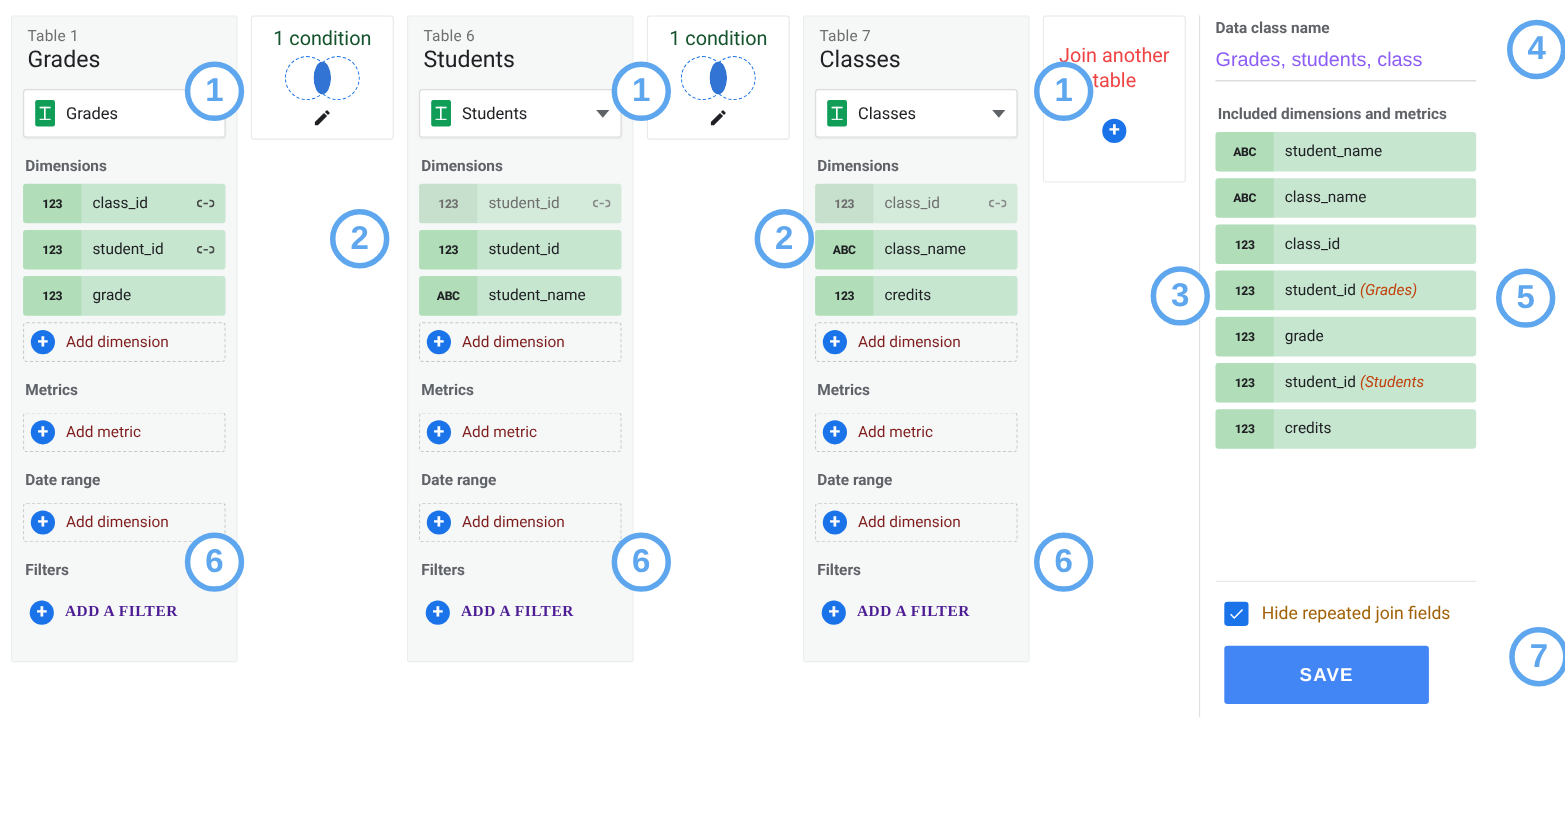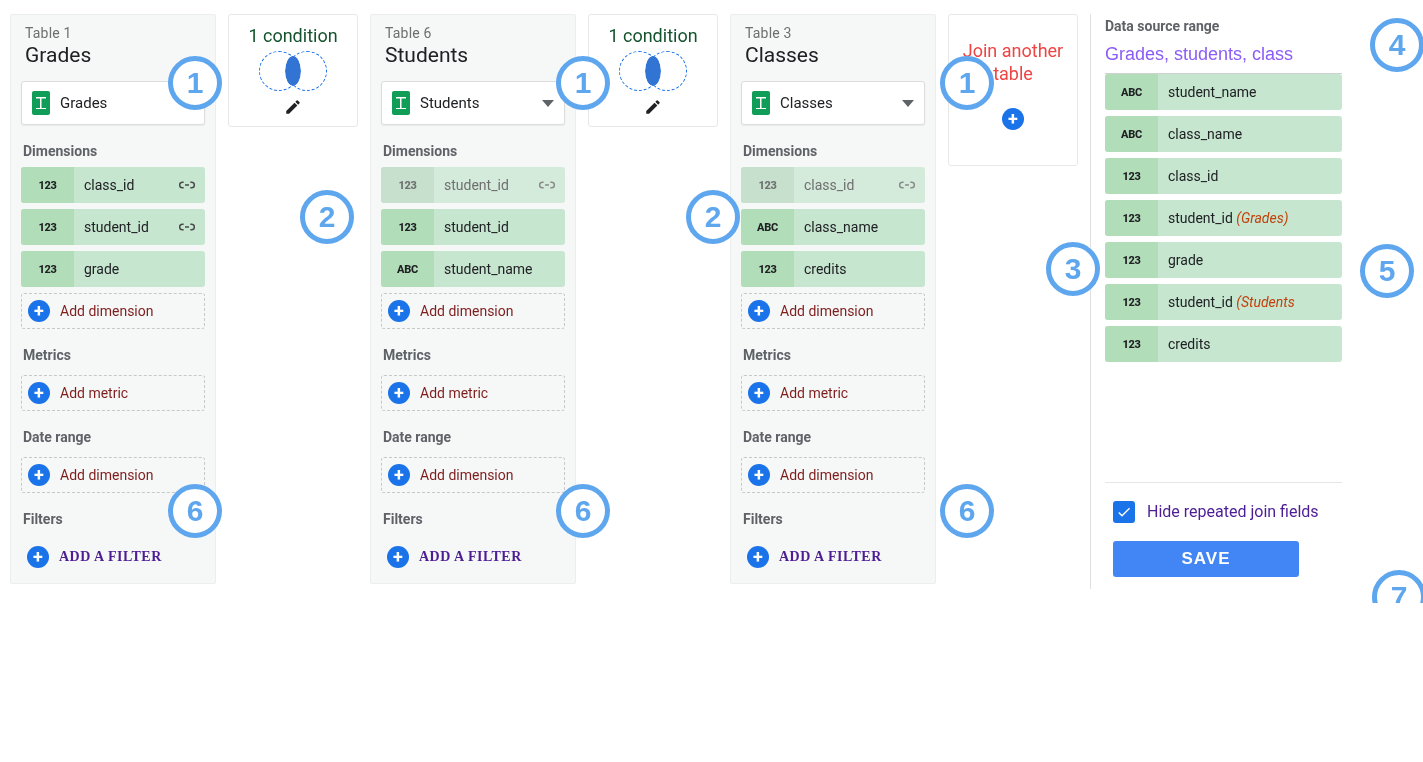--- a/index.html
+++ b/index.html
@@ -16,21 +16,21 @@
     padding: 14px 10px;
     gap: 12px;
     width: 1423px;
   }
   
   .table-card {
     width: 206px;
     background: #f6f7f7;
     border: 1px solid #eceded;
     border-radius: 2px;
-    padding: 10px 0 8px 0;
+    padding: 10px 0 26px 0;
     position: relative;
   }
   .table-card .head {
     padding: 0 14px 6px 14px;
   }
   .table-label {
     font-size: 14px;
     color: #6f6f6f;
     letter-spacing: .2px;
   }
@@ -262,27 +262,27 @@
     border-radius: 3px;
     background: #1a73e8;
     display: flex;
     align-items: center;
     justify-content: center;
     flex-shrink: 0;
   }
   .checkbox svg { display: block; }
   .hide-txt {
     font-size: 16px;
-    color: #4c1d95;
+    color: #a16207;
     line-height: 1.35;
   }
   .save-btn {
     display: block;
     width: 186px;
-    height: 36px;
+    height: 53px;
     background: #4285f4;
     color: #fff;
     font-size: 17px;
     font-weight: 600;
     letter-spacing: 1px;
     border: none;
     border-radius: 3px;
     cursor: pointer;
   }
 
@@ -433,21 +433,21 @@
         <div class="mid"></div>
       </div>
       <div class="pencil">
         <svg width="18" height="18" viewBox="0 0 24 24">
           <path fill="#202124" d="M3 17.25V21h3.75L17.81 9.94l-3.75-3.75L3 17.25zM20.71 7.04a1 1 0 0 0 0-1.41l-2.34-2.34a1 1 0 0 0-1.41 0l-1.83 1.83 3.75 3.75 1.83-1.83z"></path>
         </svg>
       </div>
     </div>
     <div class="table-card">
       <div class="head">
-        <div class="table-label">Table 3</div>
+        <div class="table-label">Table 7</div>
         <div class="table-name">Classes</div>
       </div>
       <div class="source-select">
         <div class="sheets-icon"></div>
         <div class="source-text">Classes</div>
         <div class="dropdown-arrow"></div>
       </div>
       <div class="section-label">Dimensions</div>
       <div class="chips">
         <div class="field-chip joinkey">
@@ -485,21 +485,21 @@
       <div class="section-label">Filters</div>
       <div class="add-row">
         <div class="plus-btn">+</div>
         <div class="filter-btn">ADD A FILTER</div>
       </div>
     </div>
     <div class="join-another">
       <div class="txt">Join another table</div>
       <div class="plus-btn">+</div>
     </div>
-    <div class="side"><div class="side-label">Data source range</div><input class="name-input" type="text" value="Grades, students, class" style=""><div class="side-chips">
+    <div class="side"><div class="side-label">Data class name</div><input class="name-input" type="text" value="Grades, students, class" style=""><div class="section-label">Included dimensions and metrics</div><div class="side-chips">
         <div class="field-chip">
           <div class="field-type">ABC</div>
           <div class="field-name">student_name</div>
         </div>
         <div class="field-chip">
           <div class="field-type">ABC</div>
           <div class="field-name">class_name</div>
         </div>
         <div class="field-chip">
           <div class="field-type">123</div>

